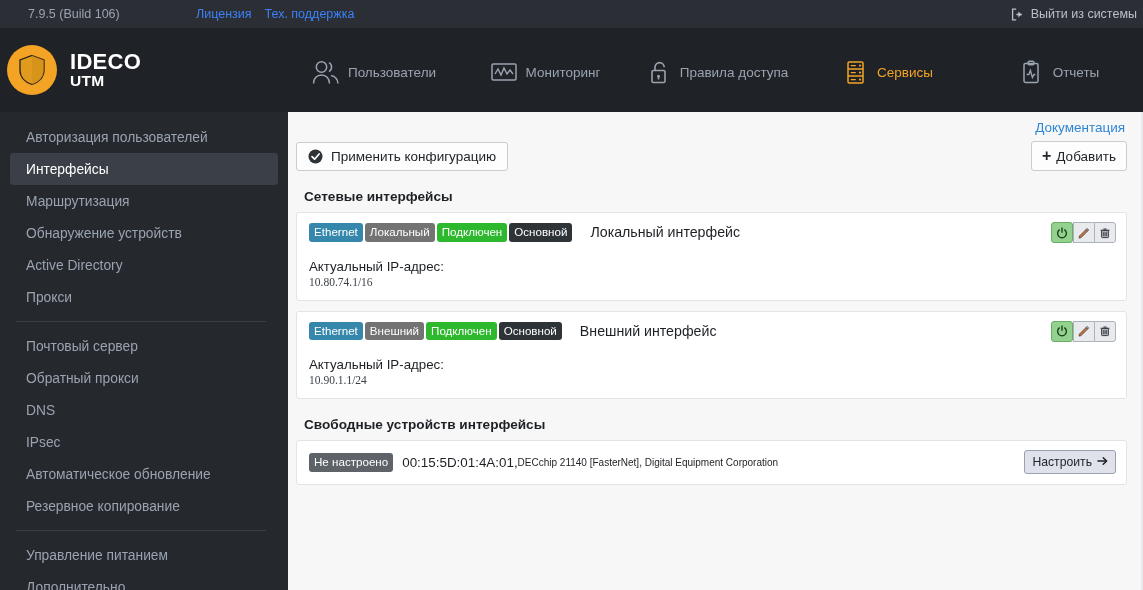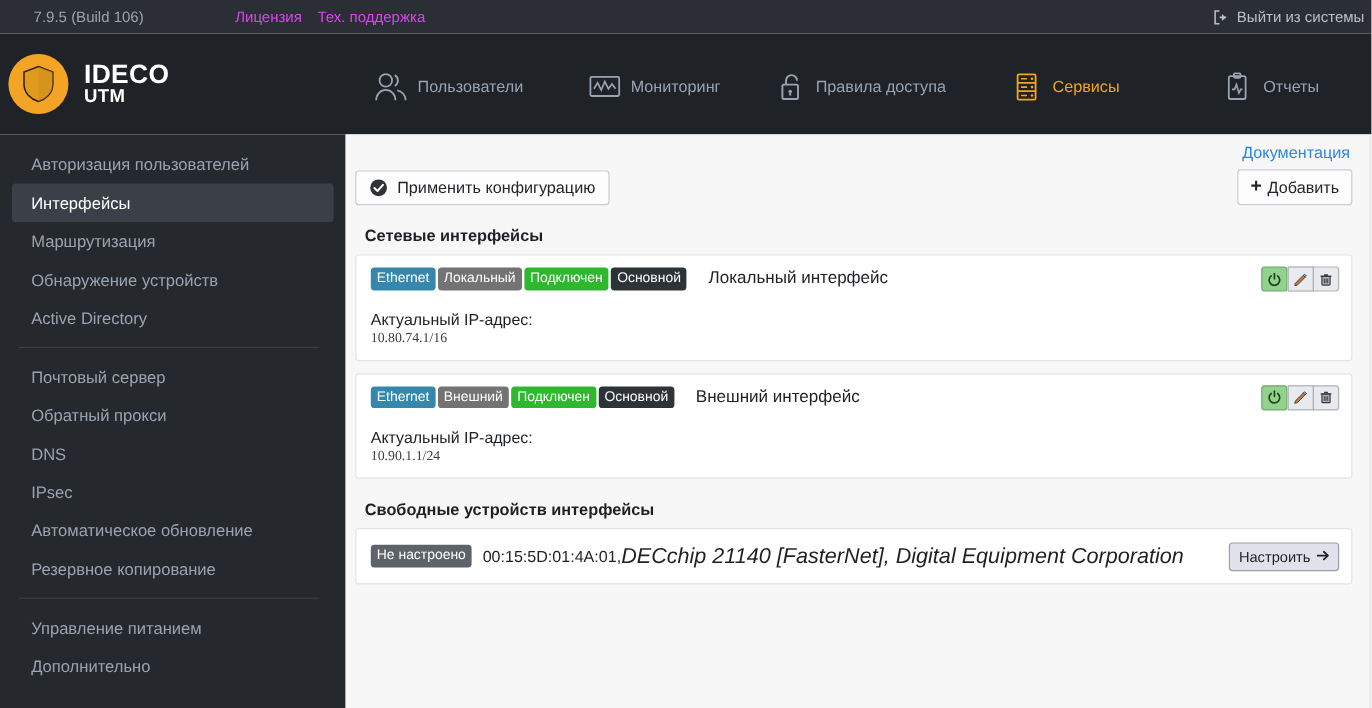--- a/index.html
+++ b/index.html
@@ -15,21 +15,21 @@
   .topstrip {
     height: 28px; flex: 0 0 28px;
     background: #2b2e34;
     display: flex; align-items: center;
     color: #9aa3b0; font-size: 12.5px;
     padding: 0 10px;
     position: relative;
   }
   .topstrip .version { color: #9aa3b0; margin-left: 18px; }
   .topstrip .mid { position: absolute; left: 196px; display: flex; gap: 13px; }
-  .topstrip .mid a { color: #d946ef; text-decoration: none; }
+  .topstrip .mid a { color: #3b82f6; text-decoration: none; }
   .topstrip .right { position: absolute; right: 6px; display: flex; align-items: center; gap: 6px; }
   .topstrip .right span.lbl { color: #b9c0cb; }
   .logout-ico { display: inline-block; width: 14px; height: 13px; position: relative; }
   .logout-ico svg { display: block; }
 
   
   .masthead {
     height: 84px; flex: 0 0 84px;
     background: #1f2227;
     display: flex; align-items: stretch;
@@ -171,21 +171,21 @@
 
   .freecard {
     background: #ffffff;
     border: 1px solid #e2e4e7;
     border-radius: 3px;
     padding: 12px 12px;
     display: flex; align-items: center;
     position: relative;
   }
   .free-mac { font-size: 13.4px; color: #1d2024; margin-left: 7px; }
-  .free-desc { font-size: 18px; color: #1d2024; font-style: italic; }
+  .free-desc { font-size: 10px; color: #1d2024; }
   .btn.setup {
     position: absolute; right: 10px; top: 50%; transform: translateY(-50%);
     background: #dfe2ea; border: 1px solid #9aa0ac; border-radius: 3px;
     font-size: 12.2px; padding: 4px 7px; gap: 5px;
   }
 
   .vscroll {
     position: absolute; right: 0; top: 0; bottom: 0;
     width: 2px; background: #e9e9ec;
   }
@@ -298,20 +298,23 @@
       </div>
     <div class="side-item">
         <span>Маршрутизация</span>
       </div>
     <div class="side-item">
         <span>Обнаружение устройств</span>
       </div>
     <div class="side-item">
         <span>Active Directory</span>
       </div>
+    <div class="side-item">
+        <span>Прокси</span>
+      </div>
 
     <div class="side-sep"></div>
 
     <div class="side-item">
         <span>Почтовый сервер</span>
       </div>
     <div class="side-item">
         <span>Обратный прокси</span>
       </div>
     <div class="side-item">

